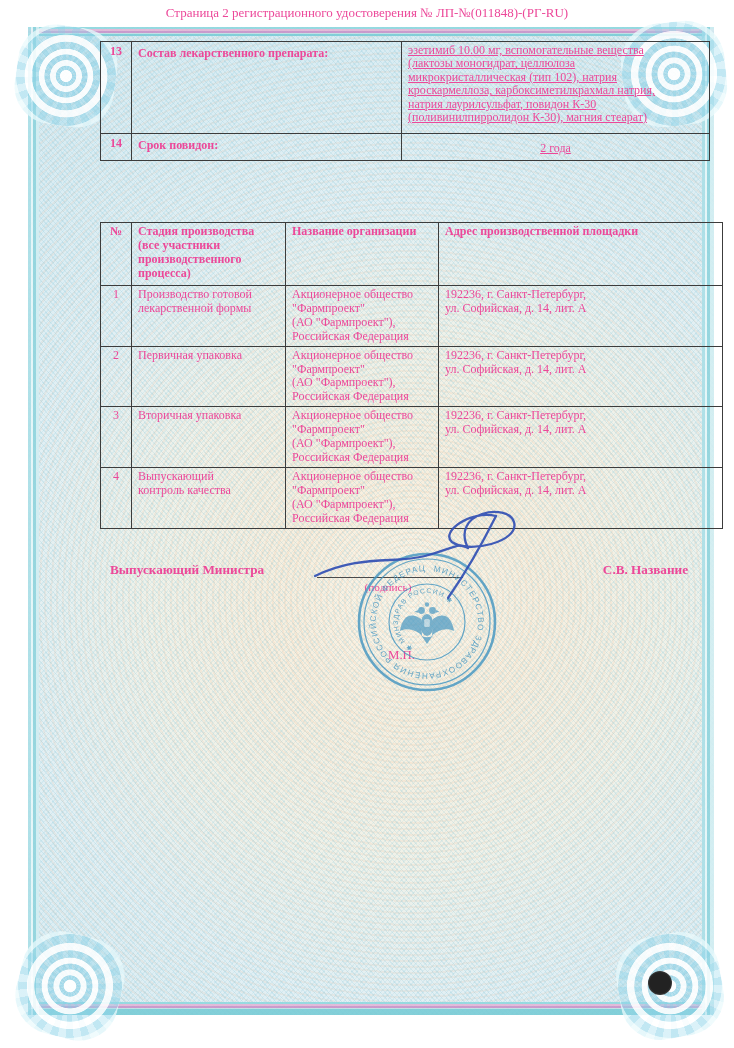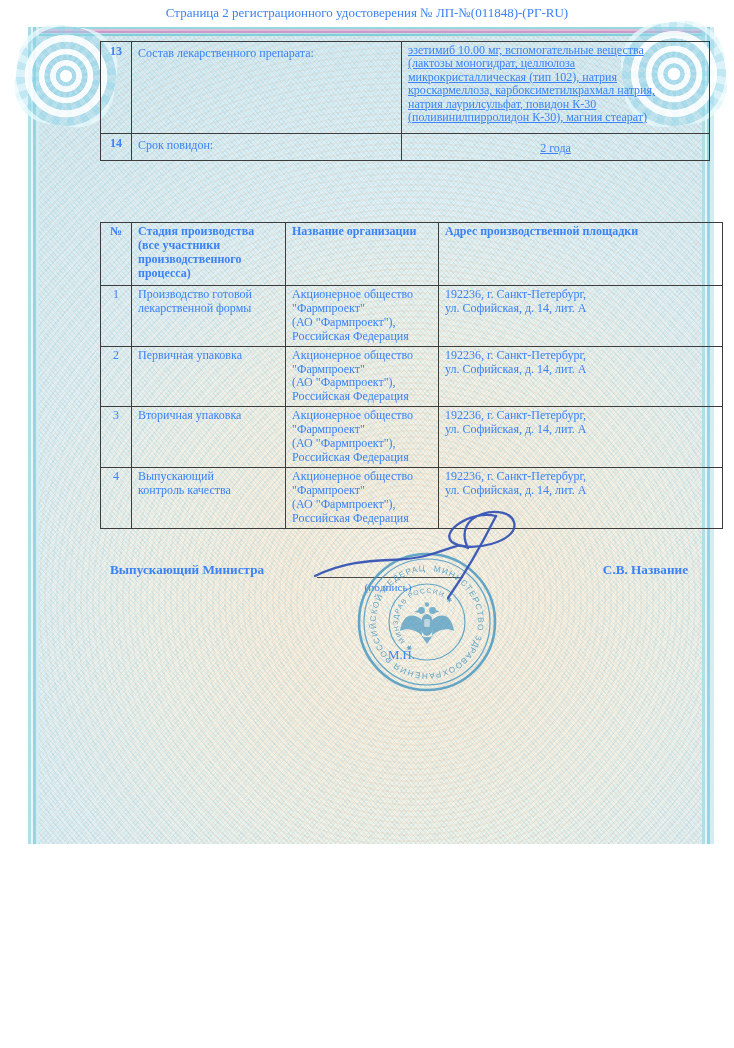--- a/index.html
+++ b/index.html
@@ -1,18 +1,18 @@
 <!DOCTYPE html>
 <html><head>
 <meta charset="utf-8">
 <style>
   html,body{margin:0;padding:0;background:#ffffff;}
   .page{
-    position:relative;width:734px;height:844px;background:#ffffff;overflow:hidden;
-    font-family:"Liberation Serif","DejaVu Serif",serif;color:#3b82f6;
+    position:relative;width:734px;height:1048px;background:#ffffff;overflow:hidden;
+    font-family:"Liberation Serif","DejaVu Serif",serif;color:#ec4899;
   }
   
   .doc-texture{
     position:absolute;left:28px;top:27px;width:686px;height:988px;
     background:
       repeating-linear-gradient(48deg, rgba(125,195,215,0.20) 0px, rgba(125,195,215,0.20) 1px, rgba(255,255,255,0) 1px, rgba(255,255,255,0) 3.5px),
       repeating-linear-gradient(-48deg, rgba(125,195,215,0.15) 0px, rgba(125,195,215,0.15) 1px, rgba(255,255,255,0) 1px, rgba(255,255,255,0) 3.5px),
       repeating-radial-gradient(circle at 56% 58%, rgba(222,158,112,0.10) 0px, rgba(222,158,112,0.10) 2px, rgba(255,255,255,0) 2px, rgba(255,255,255,0) 6px),
       radial-gradient(circle at 56% 58%, #fdf4e6 0%, #f8eedd 18%, #f0f1e8 38%, #e2eff3 58%, #daecf2 80%, #d6eaf1 100%);
   }
@@ -37,21 +37,21 @@
     background:radial-gradient(circle,#222 0 60%,#444 75%,rgba(60,60,60,.25) 90%,transparent 100%);}
   
   .hdr{position:absolute;top:5px;left:0;width:734px;text-align:center;font-size:13px;}
   table{border-collapse:collapse;table-layout:fixed;}
   .doc-table{position:absolute;left:100px;width:578px;font-size:12px;}
   .doc-table td,.doc-table th{border:1px solid #3c3c3c;vertical-align:top;padding:2px 6px;
     overflow:hidden;text-align:left;}
   .doc-table{border:1.5px solid #333;}
   .t1{top:41px;}
   .t1 .c-num{width:26px;text-align:center;font-weight:bold;padding:2px 2px;}
-  .t1 .c-label{width:257px;font-weight:normal;padding-top:4px;}
+  .t1 .c-label{width:257px;font-weight:bold;padding-top:4px;}
   .t1 .c-value{width:295px;line-height:13.4px;white-space:pre-line;text-decoration:underline;}
   .t1 .r13{height:92px;}
   .t1 .r14{height:27px;}
   .t1 .r14 .c-value{text-align:center;padding-top:8px;}
   .info-par{position:absolute;top:184px;left:40px;width:654px;text-align:center;
     font-size:12.8px;line-height:15.5px;white-space:pre-line;}
   .t2{top:222px;}
   .t2 td,.t2 th{line-height:13.9px;}
   .t2 .c-num{width:26px;text-align:center;padding:2px 2px;}
   .t2 .c-stage{width:141px;}

